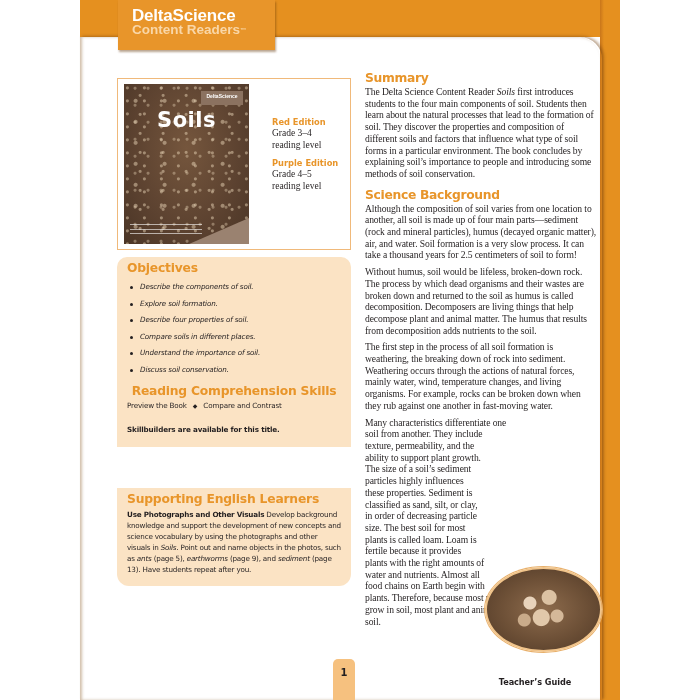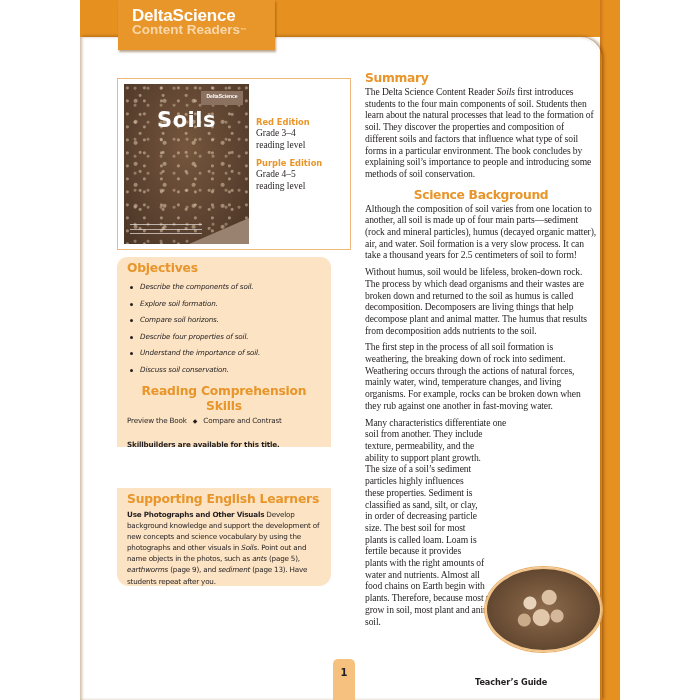--- a/index.html
+++ b/index.html
@@ -71,33 +71,33 @@
     position: absolute; right: 0; bottom: 0; width: 0; height: 0;
     border-style: solid; border-width: 0 0 26px 60px;
     border-color: transparent transparent #9a8270 transparent;
   }
   .cover-caption-block {
     position: absolute; left: 6px; bottom: 6px; width: 72px; height: 14px;
     background:
       repeating-linear-gradient(to bottom, rgba(255,255,255,0.75) 0 1px, transparent 1px 4.5px);
     opacity: 0.8;
   }
-  .editions { position: absolute; left: 138px; top: 38px; width: 90px; }
+  .editions { position: absolute; left: 154px; top: 38px; width: 90px; }
   .edition-name {
     font-family: "DejaVu Sans", sans-serif; font-weight: bold; font-size: 8.3px;
     color: #e8952a; line-height: 11px;
   }
   .edition-text {
     font-family: "Liberation Serif", serif; font-size: 9.5px; line-height: 11.5px; color: #231f20;
   }
   .edition-group { margin-bottom: 7px; }
 
   
   .panel {
-    position: absolute; left: 117px; width: 214px; background: #fbe3c4;
+    position: absolute; left: 117px; width: 234px; background: #fbe3c4;
     padding: 4px 10px 6px 10px;
   }
   .panel-objectives { top: 257px; height: 190px; border-top-left-radius: 10px; border-top-right-radius: 10px; }
   .panel-ell { top: 488px; height: 98px; border-bottom-left-radius: 12px; border-bottom-right-radius: 12px; }
   .panel-heading {
     font-family: "DejaVu Sans", sans-serif; font-weight: bold; font-size: 12.3px;
     color: #e8952a; line-height: 15px; letter-spacing: -0.2px;
   }
   .obj-list { list-style: none; margin-top: 3px; font-style: italic; }
   .obj-item {
@@ -128,21 +128,21 @@
   .right-col { position: absolute; left: 365px; top: 71px; width: 232px; }
   .section-heading {
     font-family: "DejaVu Sans", sans-serif; font-weight: bold; font-size: 12.3px;
     color: #e8952a; line-height: 15px; letter-spacing: -0.3px;
   }
   .para {
     font-family: "Liberation Serif", serif; font-size: 9.6px; line-height: 11.7px;
     color: #231f20; letter-spacing: -0.1px; margin-bottom: 5px;
   }
   .para em { font-style: italic; }
-  .sb-heading { margin-top: 8px; text-align: center; }
+  .sb-heading { margin-top: 8px; }
 
   .last-para-wrap { position: relative; }
   .wrap-float {
     float: right; width: 118px; height: 96px; shape-outside: ellipse(50% 50%);
   }
 
   .flower-photo {
     position: absolute; left: 485px; top: 567px; width: 117px; height: 85px;
     border-radius: 50%; border: 2px solid #f1c48a;
     background:
@@ -157,21 +157,21 @@
 
   .page-number-tab {
     position: absolute; left: 333px; top: 659px; width: 22px; height: 41px;
     background: #f6c17f; border-top-left-radius: 5px; border-top-right-radius: 5px;
     font-family: "DejaVu Sans", sans-serif; font-weight: bold; font-size: 10px;
     color: #231f20; text-align: center; padding-top: 8px;
   }
   .footer-label {
     position: absolute; left: 475px; top: 677px; width: 120px;
     font-family: "DejaVu Sans", sans-serif; font-weight: bold; font-size: 8.2px;
-    color: #231f20; letter-spacing: -0.1px;
+    color: #231f20; letter-spacing: -0.1px; text-align: center;
   }
 </style>
 </head>
 <body>
 
 <div class="frame-top"></div>
 <div class="frame-right"></div>
 <div class="page-body"></div>
 <div class="page-corner-shadow"></div>
 
@@ -199,22 +199,22 @@
       <div class="edition-text">reading level</div>
     </div>
   </div>
 </div>
 
 <div class="panel panel-objectives">
   <div class="panel-heading">Objectives</div>
   <ul class="obj-list">
     <li class="obj-item"><span class="obj-bullet"></span><span>Describe the components of soil.</span></li>
     <li class="obj-item"><span class="obj-bullet"></span><span>Explore soil formation.</span></li>
-    <li class="obj-item"><span class="obj-bullet"></span><span>Compare soil horizons.</span></li>
     <li class="obj-item"><span class="obj-bullet"></span><span>Describe four properties of soil.</span></li>
+    <li class="obj-item"><span class="obj-bullet"></span><span>Compare soils in different places.</span></li>
     <li class="obj-item"><span class="obj-bullet"></span><span>Understand the importance of soil.</span></li>
     <li class="obj-item"><span class="obj-bullet"></span><span>Discuss soil conservation.</span></li>
   </ul>
   <div class="panel-heading rc-heading">Reading Comprehension Skills</div>
   <div class="rc-line">
     <span>Preview the Book</span><span class="rc-sep">◆</span><span>Compare and Contrast</span>
   </div>
   <div class="skill-note">Skillbuilders are available for this title.</div>
 </div>
 

